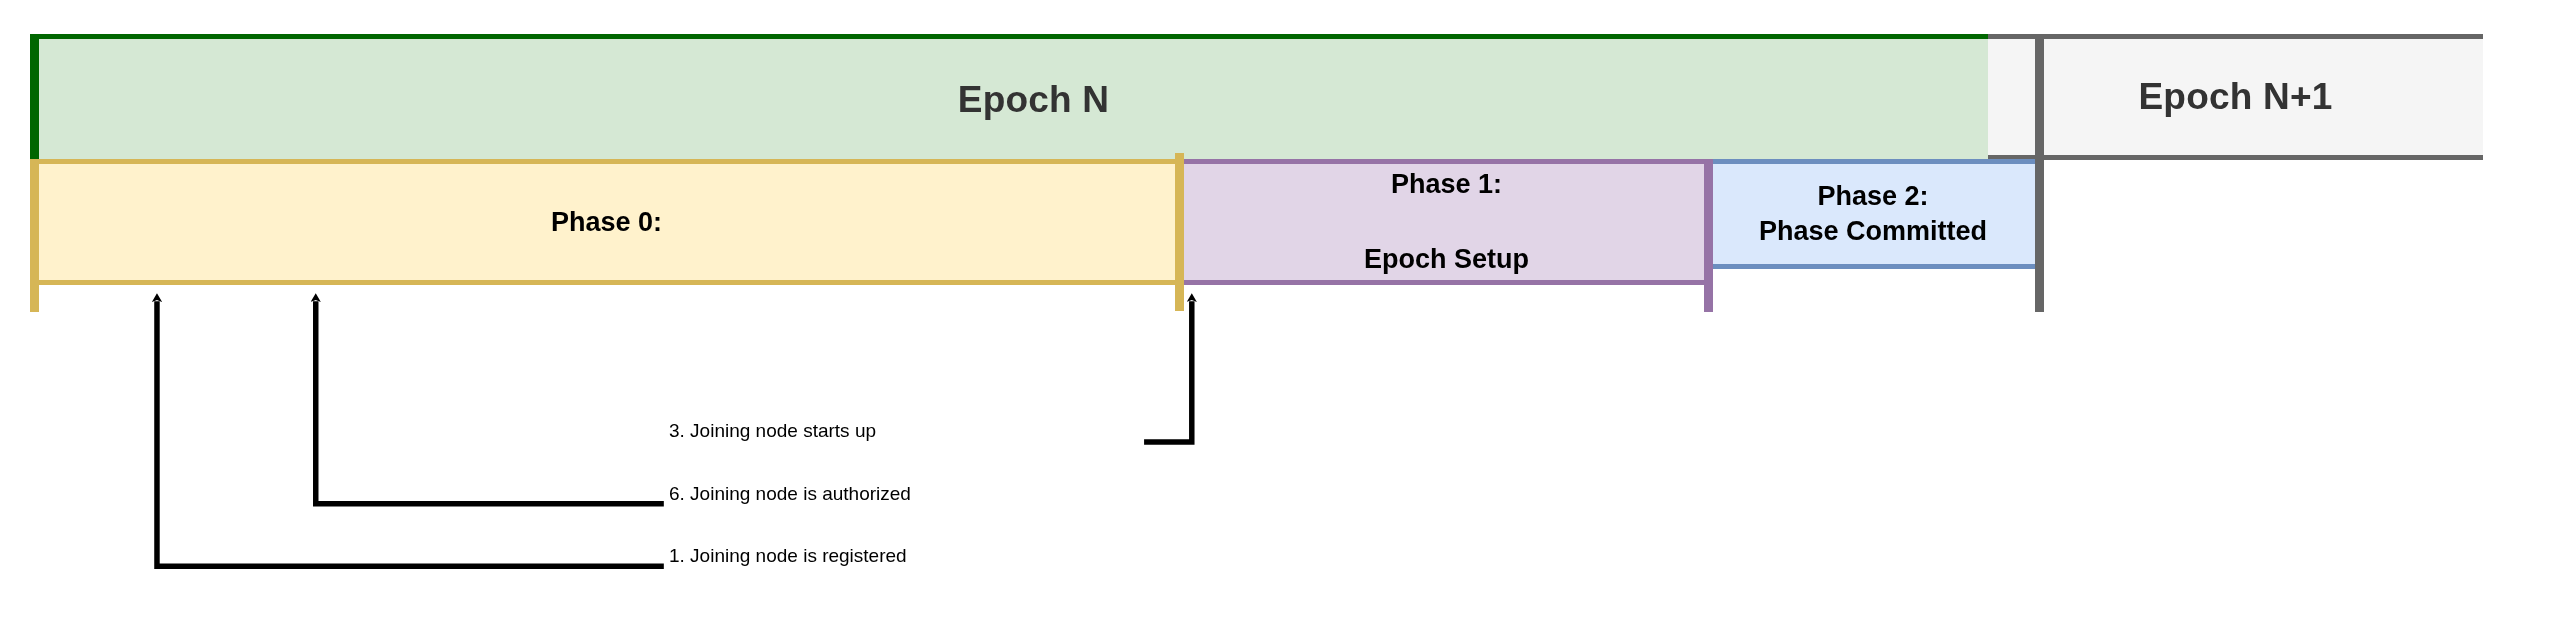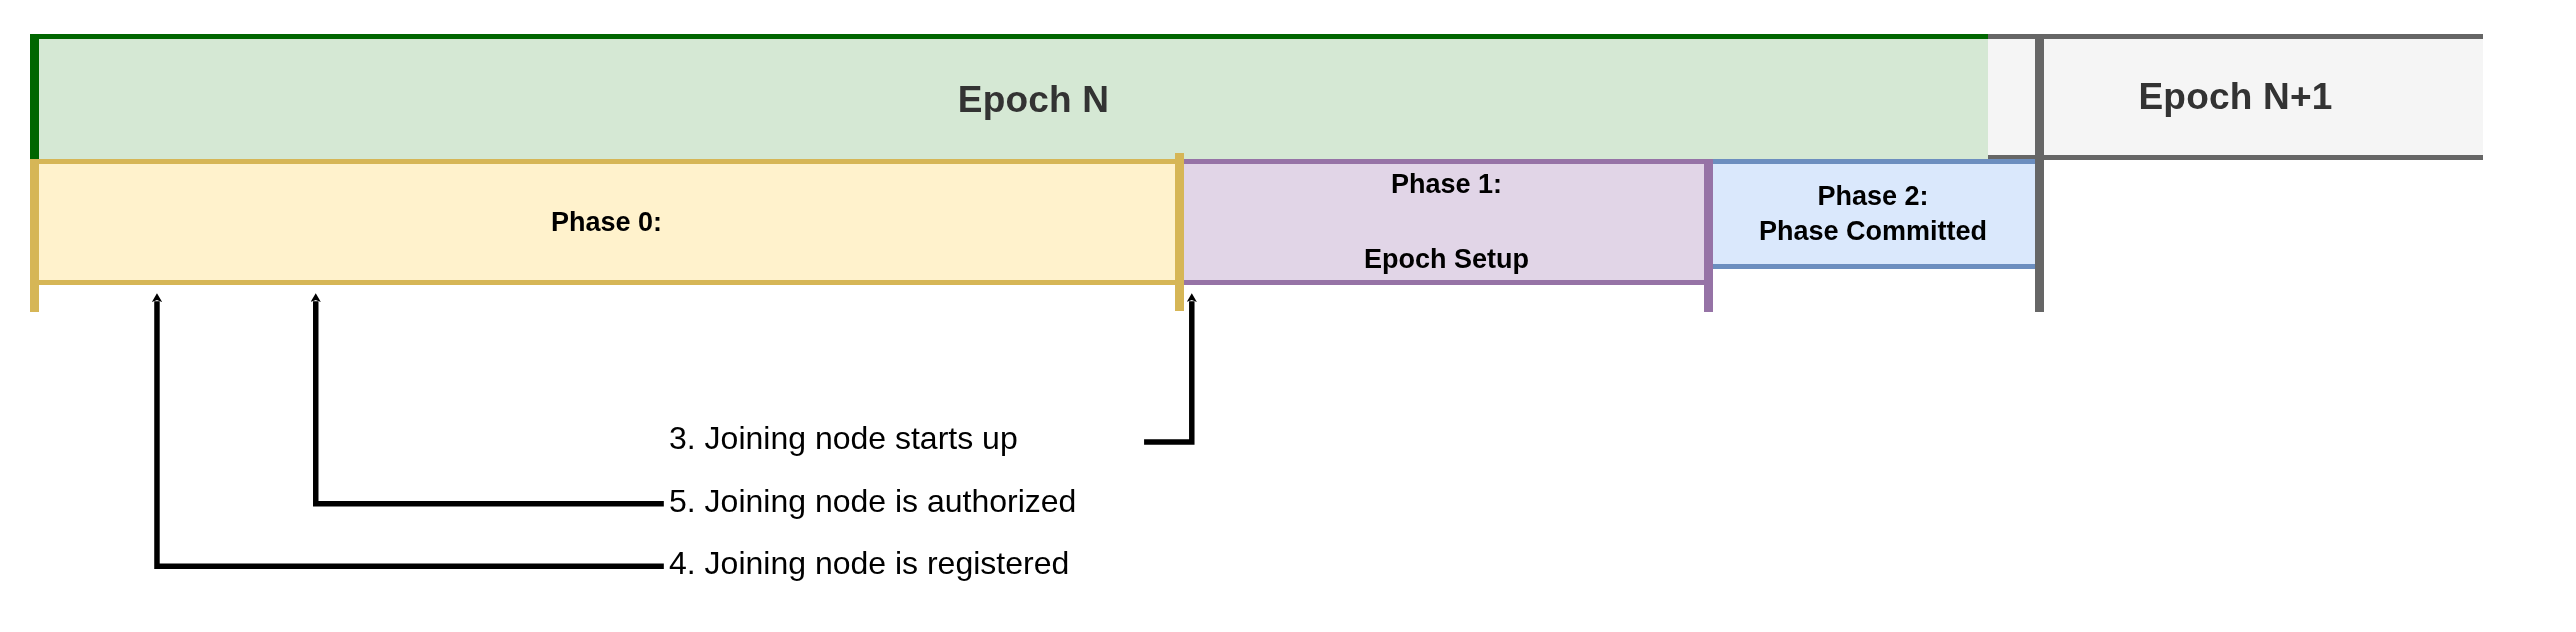--- a/index.html
+++ b/index.html
@@ -144,21 +144,21 @@
     top: 0;
     width: 2576px;
     height: 632px;
     pointer-events: none;
   }
 
   
   .callout-label {
     position: absolute;
     color: #000000;
-    font-size: 32px;
+    font-size: 19px;
     font-weight: normal;
     white-space: nowrap;
     text-align: left;
   }
   #callout-label-3 { left: 669px; top: 420px; }
   #callout-label-2 { left: 669px; top: 483px; }
   #callout-label-1 { left: 669px; top: 545px; }
 </style>
 </head>
 <body>
@@ -207,17 +207,17 @@
     <g>
       <path d="M 848 644 L 403 644 L 403 385" fill="none" stroke="#000000" stroke-width="7" marker-end="url(#arrowhead)"></path>
     </g>
 
     <g>
       <path d="M 1462 565 L 1523 565 L 1523 385" fill="none" stroke="#000000" stroke-width="7" marker-end="url(#arrowhead)"></path>
     </g>
   </svg>
 
   <div class="callout-label" id="callout-label-3">3. Joining node starts up</div>
-  <div class="callout-label" id="callout-label-2">5. Joining node is authorized</div>
-  <div class="callout-label" id="callout-label-1">4. Joining node is registered</div>
+  <div class="callout-label" id="callout-label-2">6. Joining node is authorized</div>
+  <div class="callout-label" id="callout-label-1">1. Joining node is registered</div>
 
 </div>
 
 
 </body></html>

